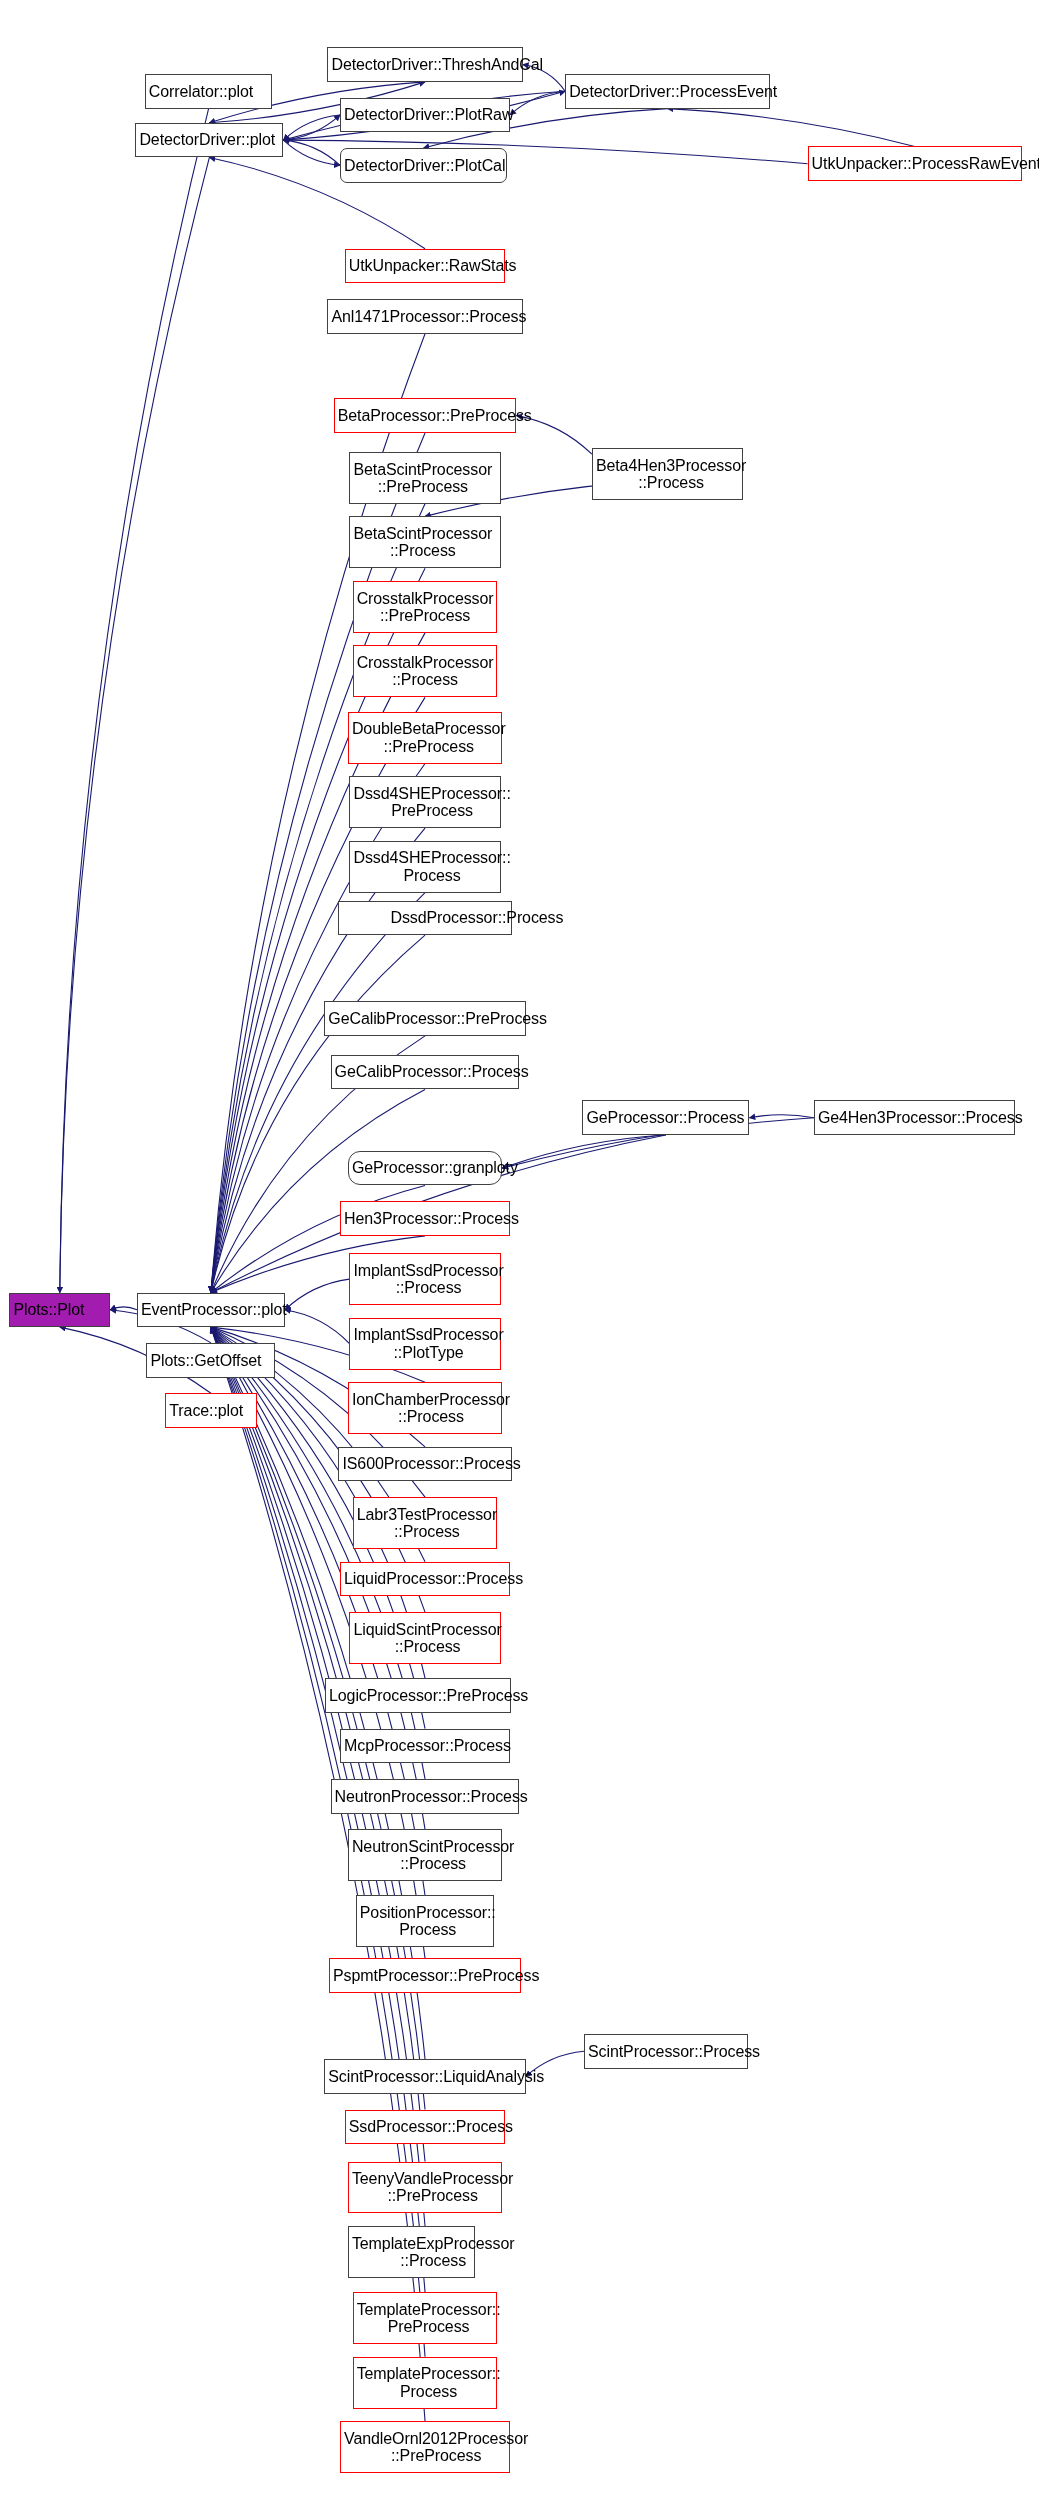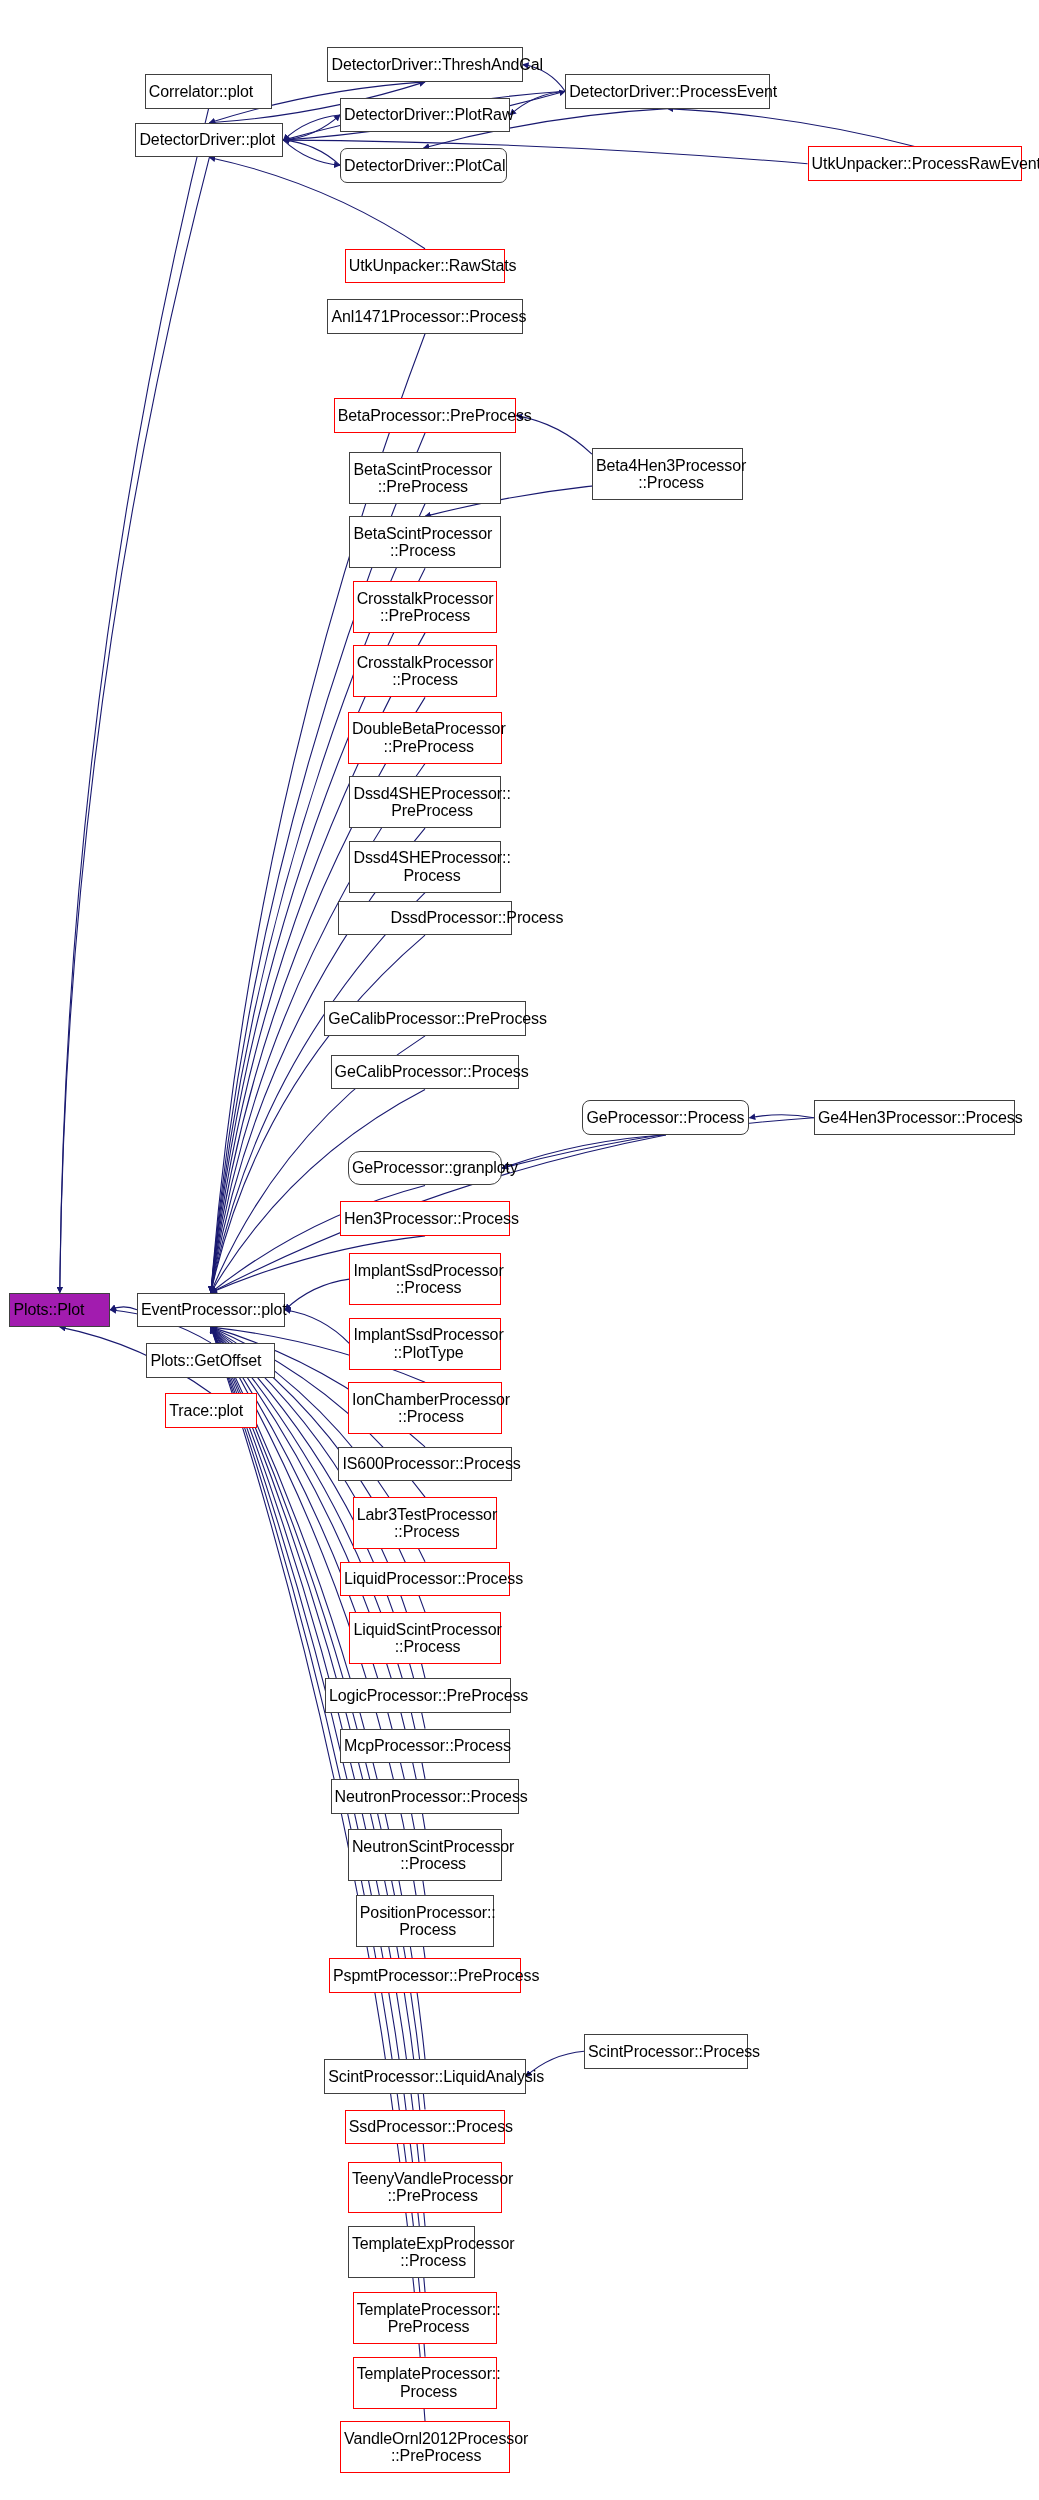--- a/index.html
+++ b/index.html
@@ -154,21 +154,21 @@
     </div>
     <div class="node black" style="left: 338.462px; top: 900.504px; width: 173.167px; height: 34.6348px; padding-left: 48px;">
       <span>DssdProcessor::Process</span>
     </div>
     <div class="node black" style="left: 324.294px; top: 1001.26px; width: 201.503px; height: 34.6348px;">
       <span>GeCalibProcessor::PreProcess</span>
     </div>
     <div class="node black" style="left: 330.591px; top: 1054.79px; width: 188.909px; height: 34.6348px;">
       <span>GeCalibProcessor::Process</span>
     </div>
-    <div class="node black" style="left: 582.47px; top: 1100.44px; width: 166.87px; height: 34.6348px; border-radius: 8px;">
+    <div class="node black" style="left: 582.47px; top: 1100.44px; width: 166.87px; height: 34.6348px;">
       <span>GeProcessor::Process</span>
     </div>
     <div class="node black" style="left: 813.883px; top: 1100.44px; width: 201.503px; height: 34.6348px;">
       <span>Ge4Hen3Processor::Process</span>
     </div>
     <div class="node black" style="left: 347.908px; top: 1150.82px; width: 154.276px; height: 34.6348px; border-radius: 12px;">
       <span>GeProcessor::granploty</span>
     </div>
     <div class="node red" style="left: 340.036px; top: 1201.2px; width: 170.018px; height: 34.6348px;">
       <span>Hen3Processor::Process</span>

